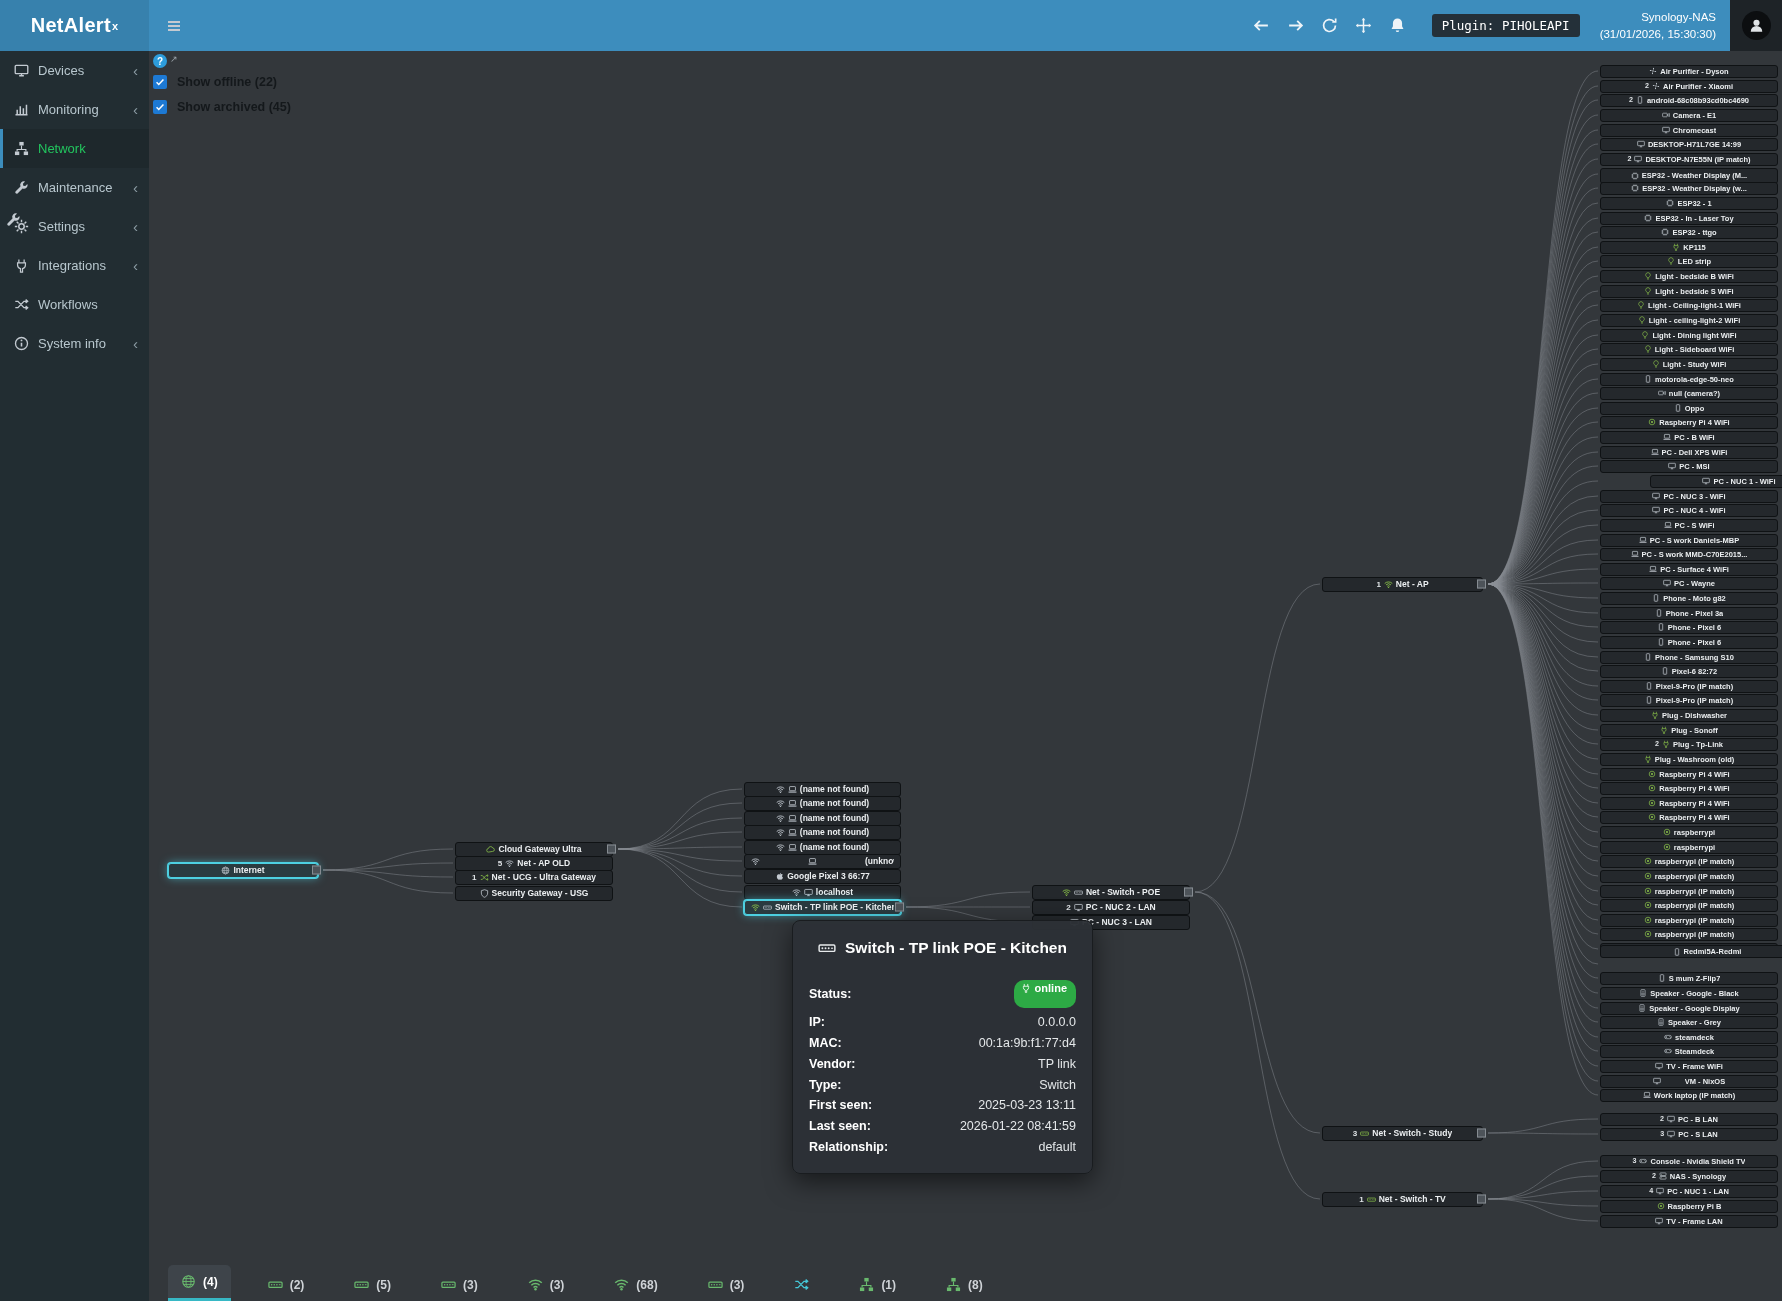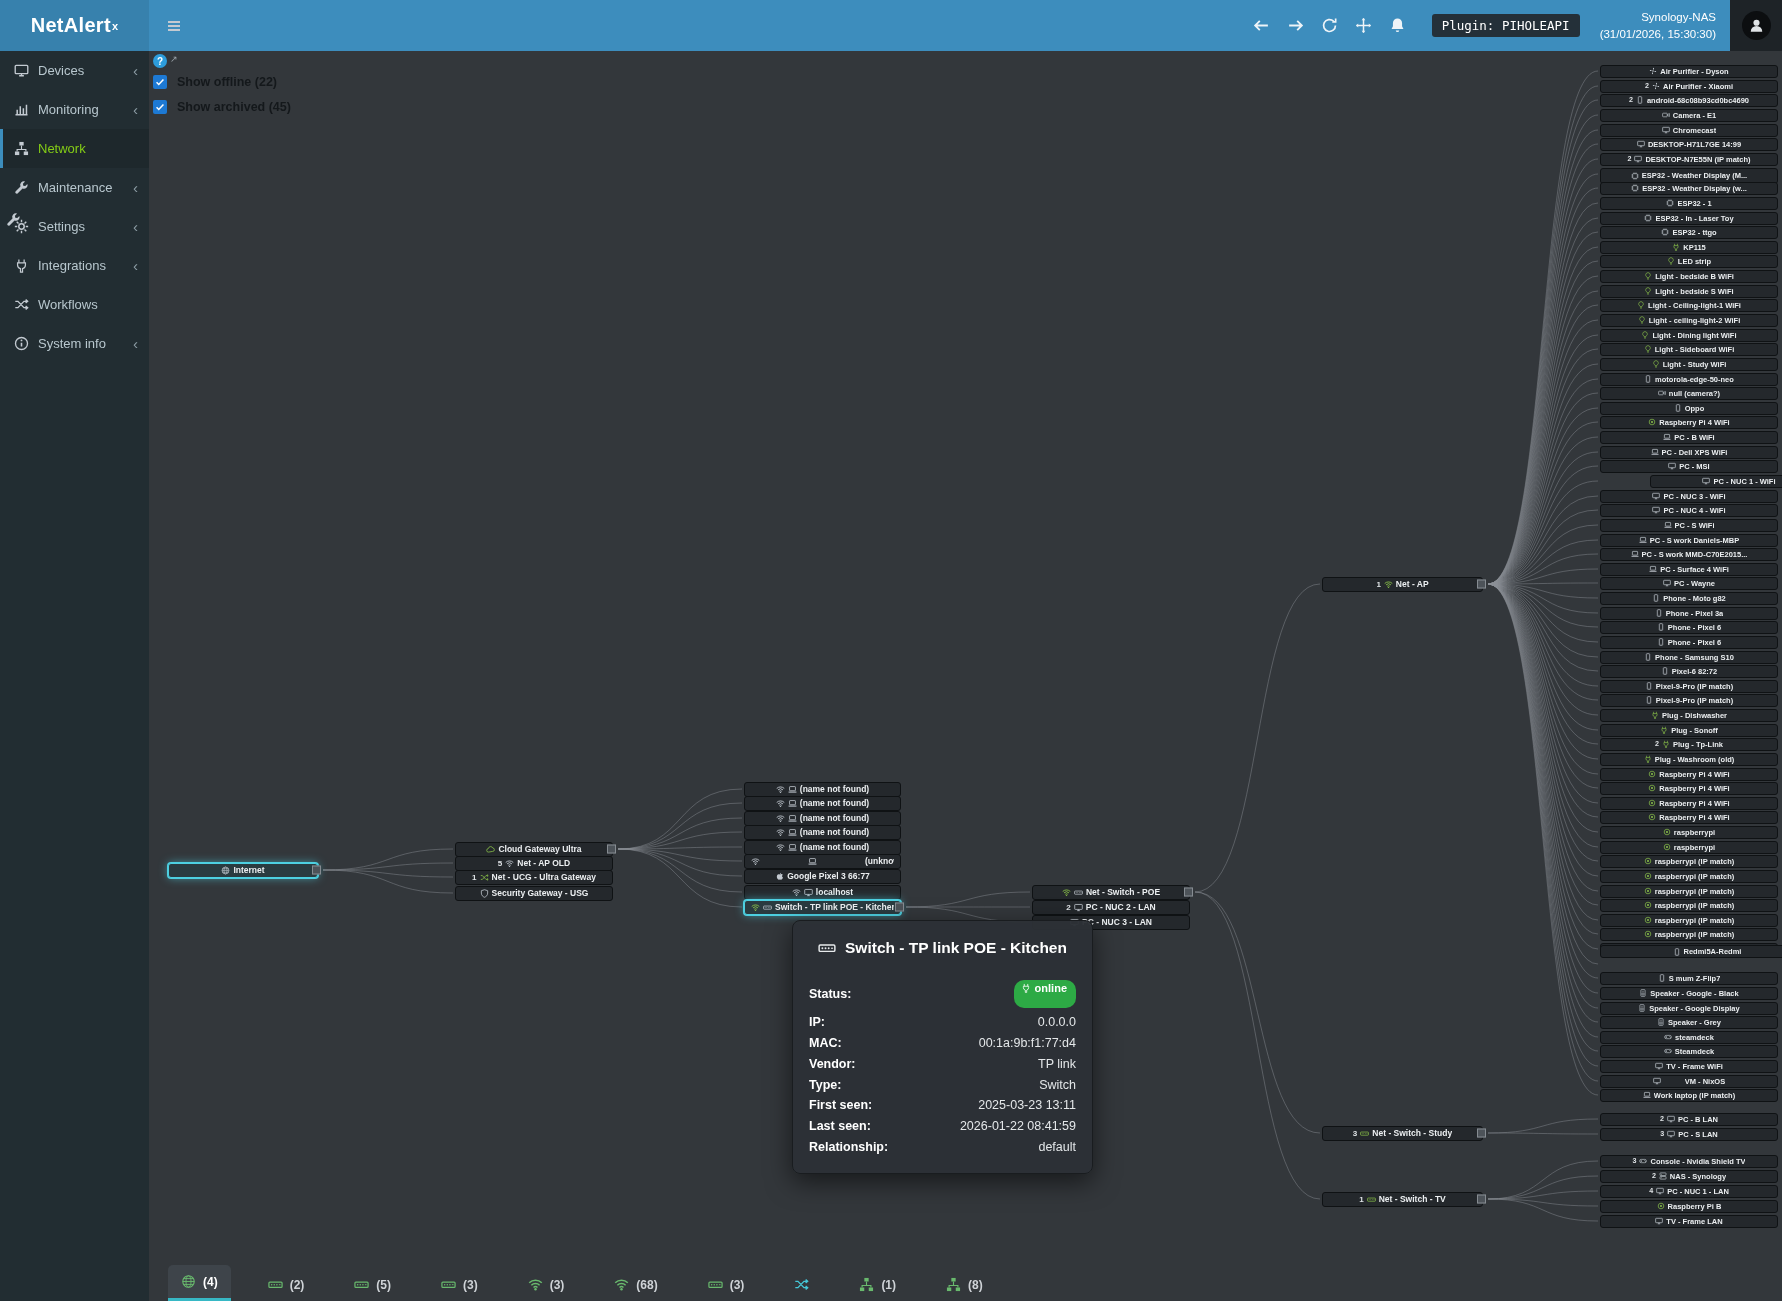--- a/index.html
+++ b/index.html
@@ -17,21 +17,21 @@
   .plugin-badge{font-family:"DejaVu Sans Mono","Liberation Mono",monospace;font-size:12.5px;color:#fff;
     background:#243039;padding:4px 10px;border-radius:3px;margin-right:20px;white-space:nowrap;}
   .hostinfo{text-align:right;color:#fff;font-size:11.5px;line-height:1.4;margin-right:14px;white-space:nowrap;}
   .avatar-block{width:52px;height:100%;background:#1e2327;display:flex;align-items:center;justify-content:center;}
   .avatar{width:29px;height:29px;border-radius:50%;background:#0c0e10;display:flex;align-items:center;justify-content:center;cursor:pointer;}
   .avatar .icn{width:17px;height:17px;color:#dfe3e6;}
   
   .sidebar{position:absolute;top:51px;left:0;bottom:0;width:149px;background:#222d32;z-index:40;}
   .side-item{display:flex;align-items:center;gap:9px;padding:12px 11px;color:#b8c7ce;
     font-size:13px;border-left:3px solid transparent;cursor:pointer;}
-  .side-item.active{background:#1e282c;color:#84cc16;border-left-color:#3c8dbc;}
+  .side-item.active{background:#1e282c;color:#22c55e;border-left-color:#3c8dbc;}
   .side-item .icn{width:15px;height:15px;flex:0 0 15px;}
   .side-item .chev{margin-left:auto;font-size:15px;line-height:10px;color:#8d9da5;}
   .cursor-wrench{position:absolute;left:6px;top:212px;width:15px;height:15px;color:#e8eaed;z-index:60;}
   
   .filters{position:absolute;left:153px;top:54px;z-index:22;}
   .help-row{display:flex;align-items:flex-start;gap:3px;margin-bottom:7px;}
   .help{width:14px;height:14px;border-radius:50%;background:#2d9cdb;color:#fff;font-size:10px;
     font-weight:bold;display:flex;align-items:center;justify-content:center;cursor:pointer;}
   .ext{font-size:9px;color:#9aa2a8;}
   .filter-row{display:flex;align-items:center;gap:10px;margin-bottom:11px;cursor:pointer;}

